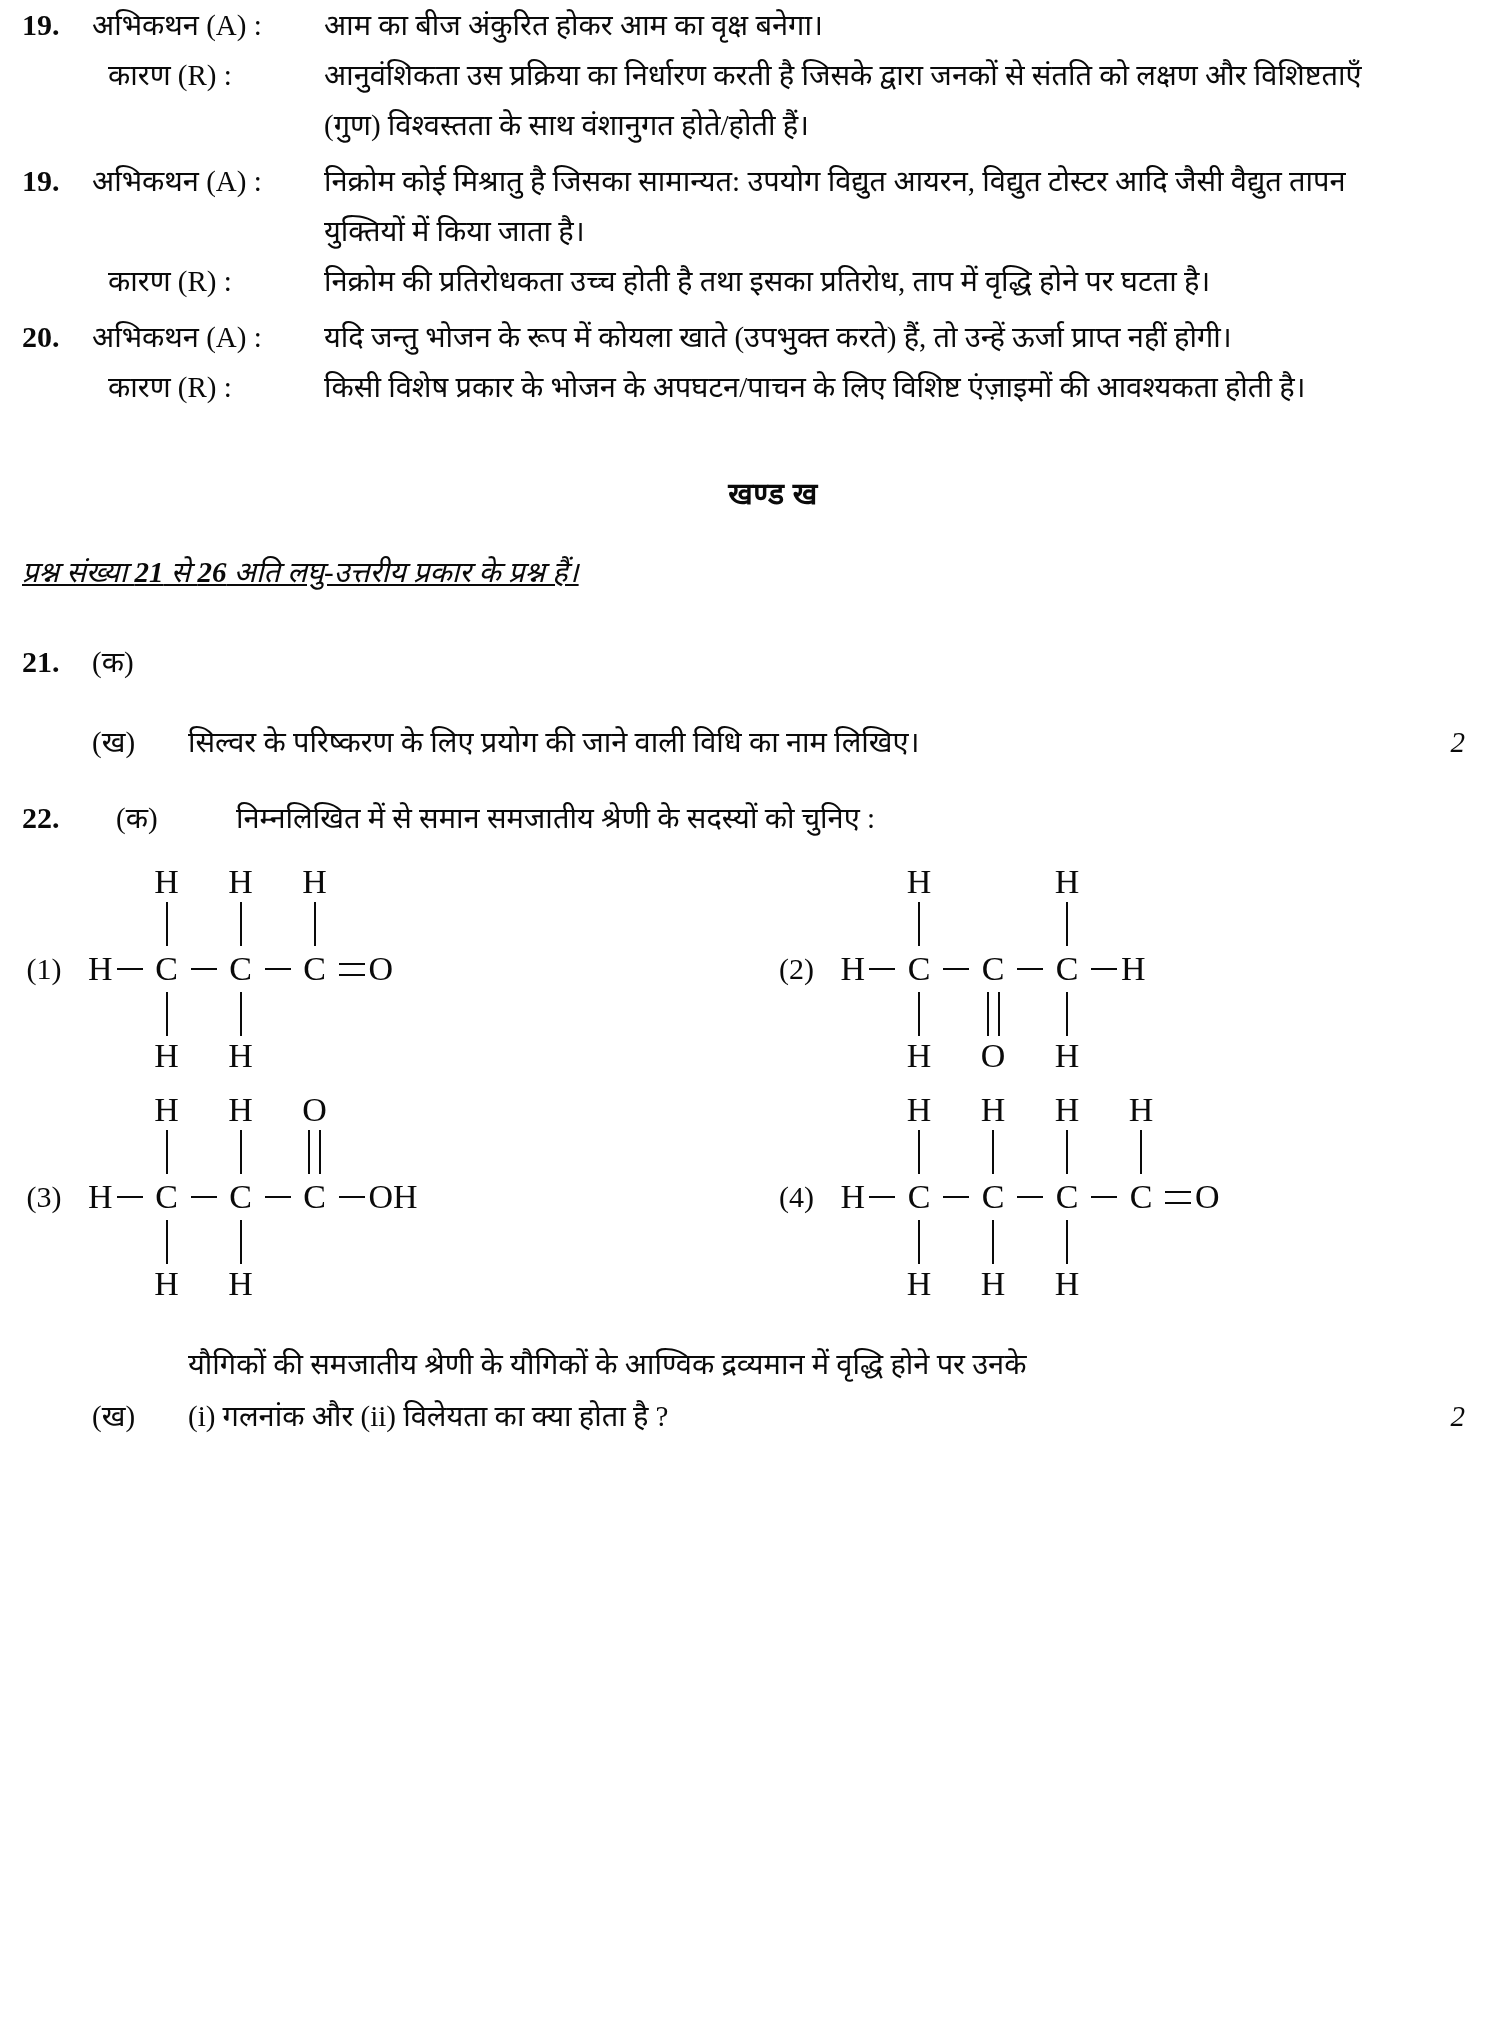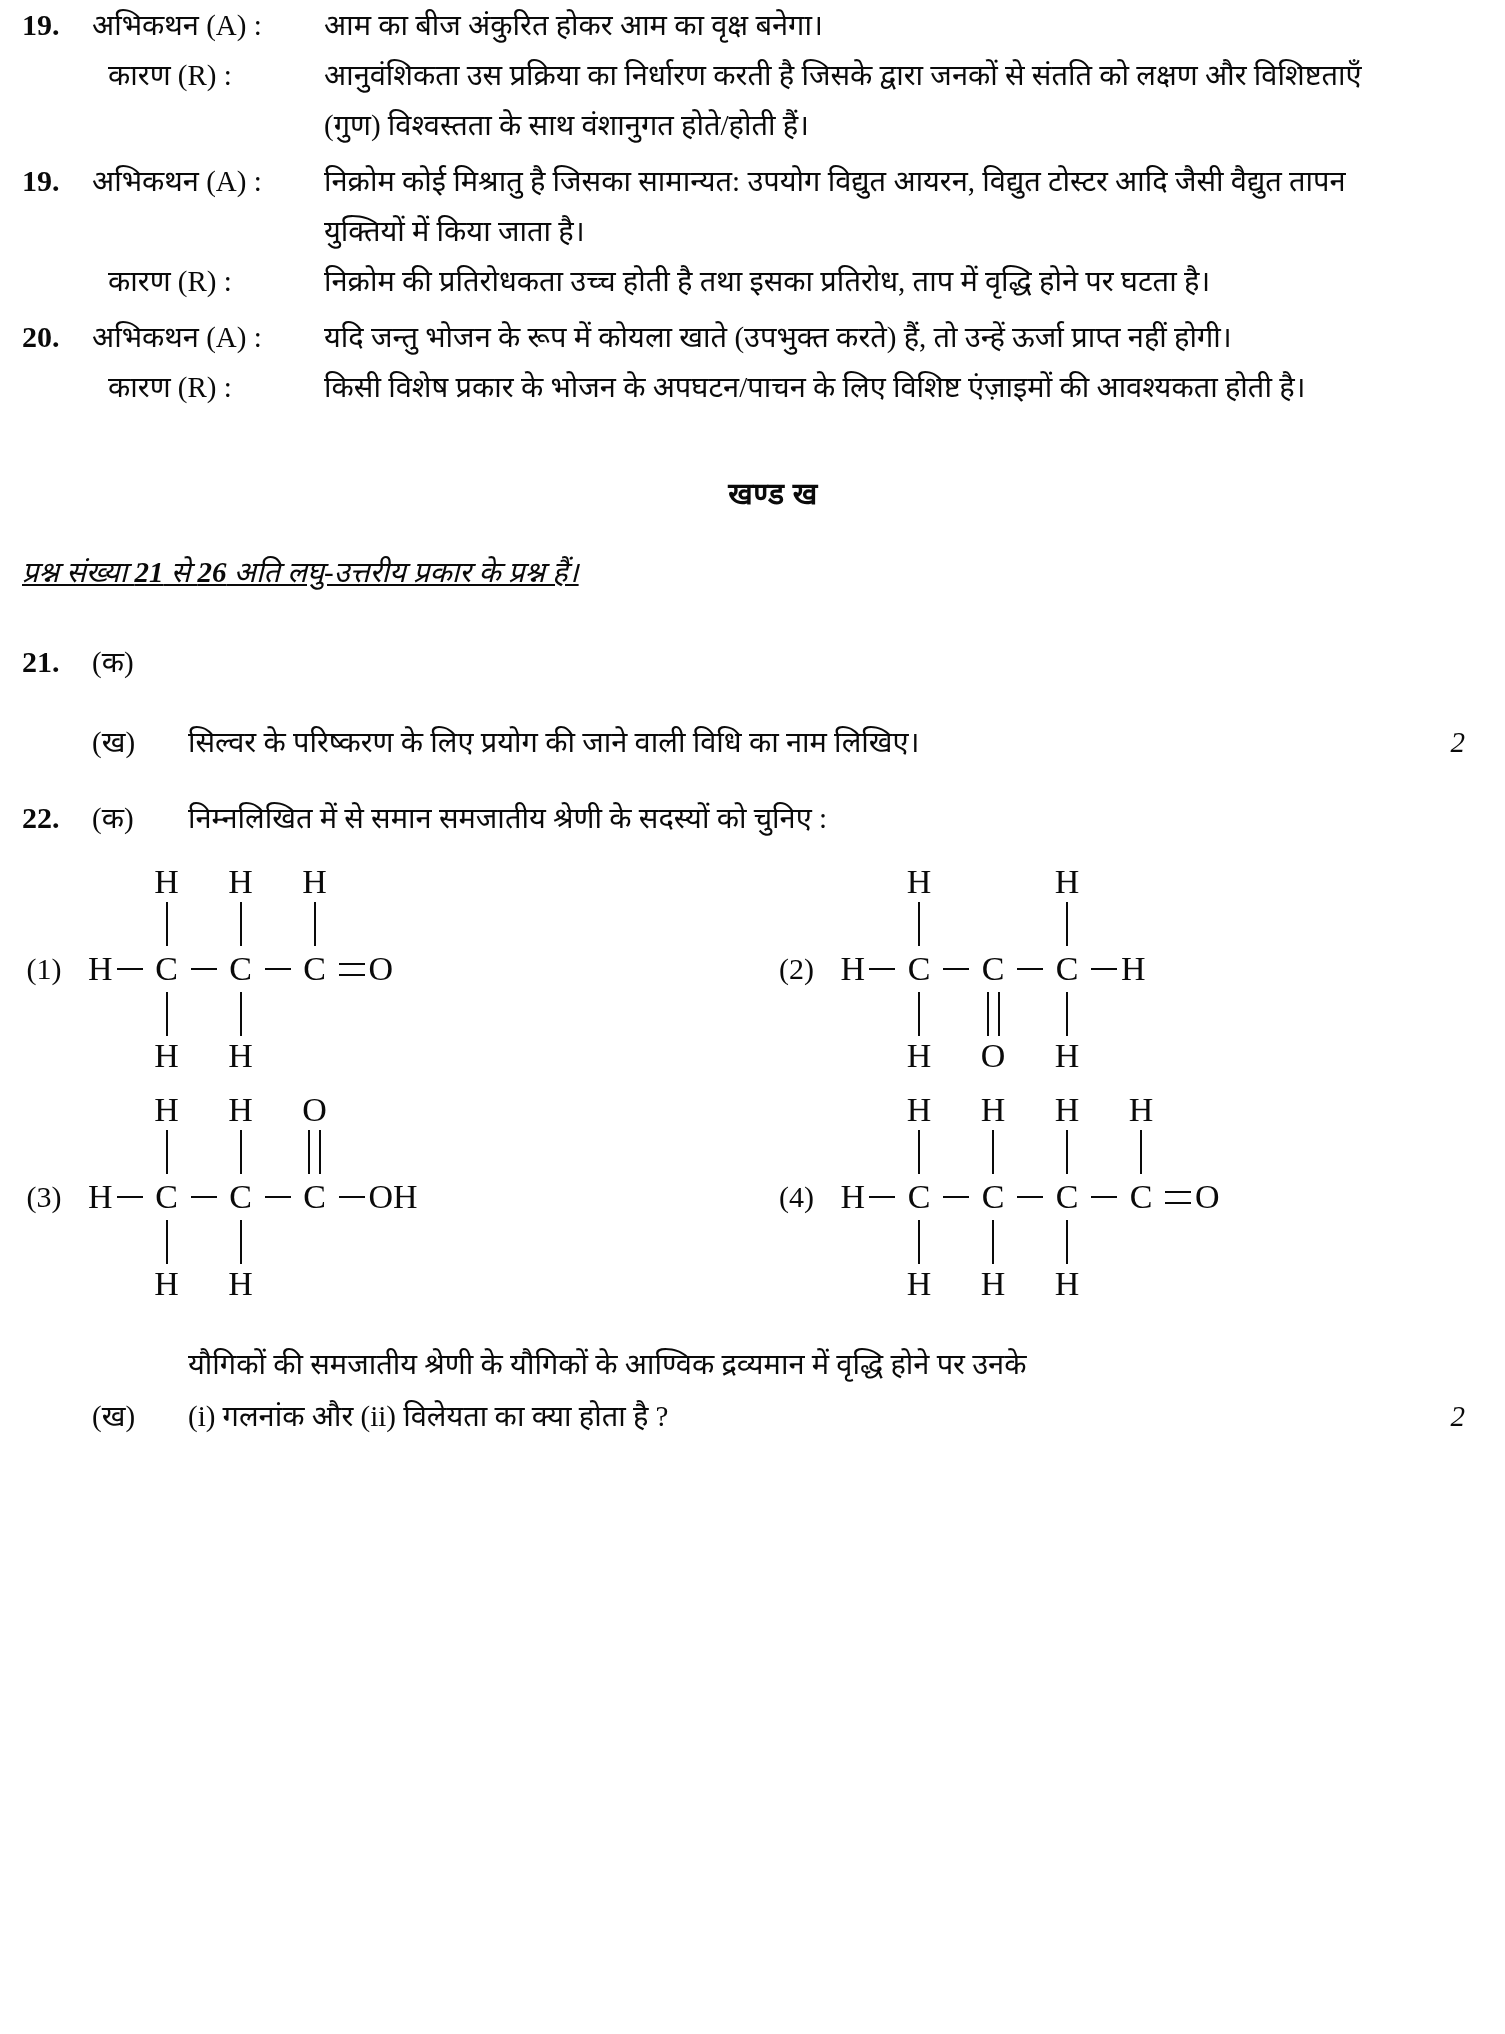--- a/index.html
+++ b/index.html
@@ -258,21 +258,21 @@
     <div class="part-letter">(क)</div>
   </div>
 
   <div class="part-row" style="margin-top:28px;">
     <div class="part-num"></div>
     <div class="part-letter">(ख)</div>
     <div class="part-body">सिल्वर के परिष्करण के लिए प्रयोग की जाने वाली विधि का नाम लिखिए।</div>
     <div class="marks">2</div>
   </div>
 
-  <div class="part-row" style="margin-top:24px;">
+  <div class="part-row" style="margin-top:24px;gap:24px;">
     <div class="part-num">22.</div>
     <div class="part-letter">(क)</div>
     <div class="part-body">निम्नलिखित में से समान समजातीय श्रेणी के सदस्यों को चुनिए :</div>
   </div>
 
   <div class="struct-grid" id="structures">
       <div class="struct-cell">
         <div class="struct-index">(1)</div>
         <div class="mol">
           <div class="term">

